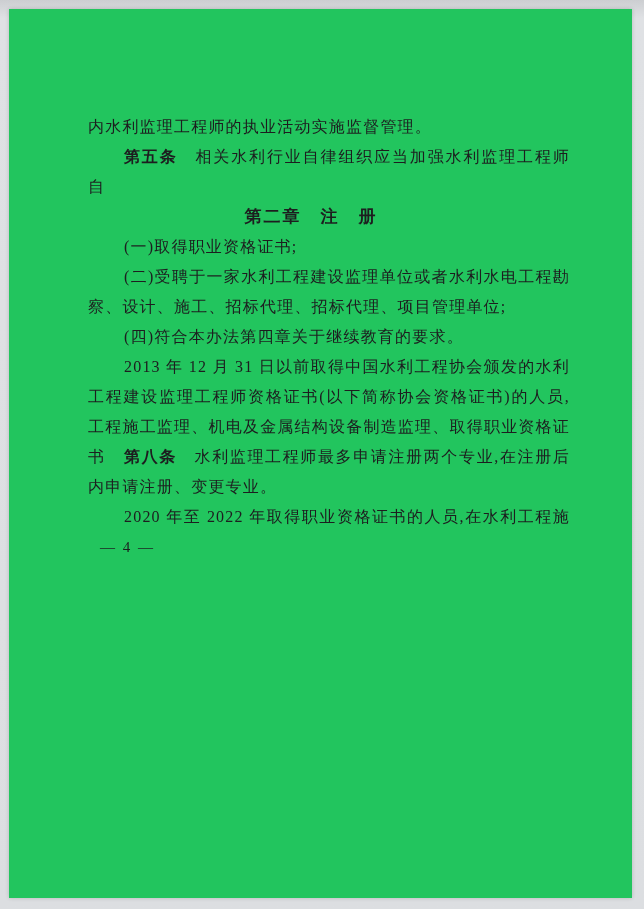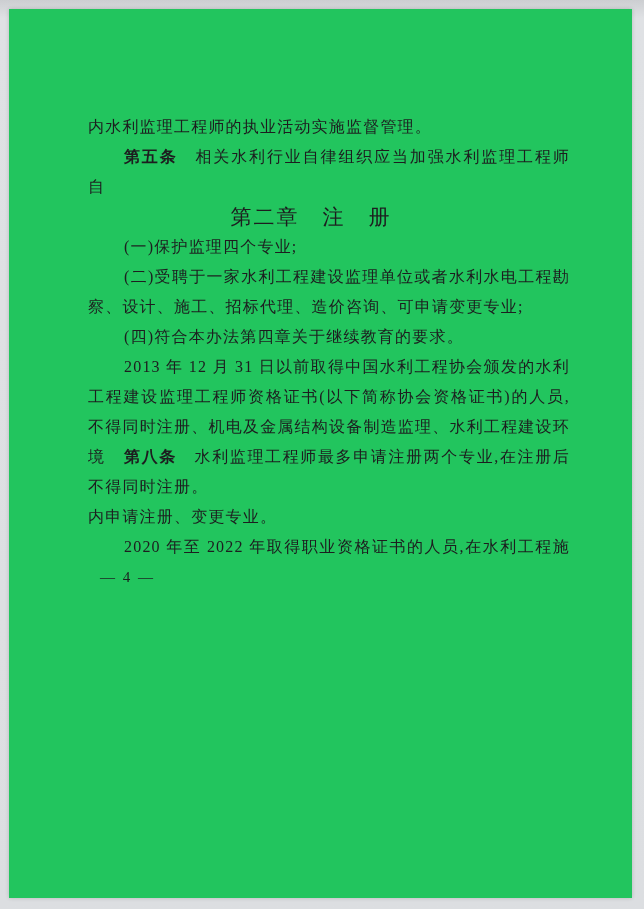--- a/index.html
+++ b/index.html
@@ -43,22 +43,22 @@
   .fill {
     text-align: justify;
     text-justify: inter-character;
     text-align-last: justify;
   }
   .term {
     font-weight: bold;
   }
   .heading {
     margin-top: 30px;
-    font-size: 21px;
-    font-weight: normal;
+    font-size: 17px;
+    font-weight: bold;
     text-align: center;
     text-align-last: center;
     letter-spacing: 2px;
     transform: translateX(-18px);
   }
   .pagenum {
     font-size: 15px;
     letter-spacing: 2px;
     padding-left: 12px;
     text-align: left;
@@ -72,42 +72,41 @@
   <div class="content">
 
     <div class="line">内水利监理工程师的执业活动实施监督管理。</div>
 
     <div class="line indent fill"><span class="term">第五条</span><span>　相关水利行业自律组织应当加强水利监理工程师自</span></div>
 
 
     <div class="line heading">第二章　注　册</div>
 
 
-    <div class="line indent">(一)保护监理四个专业;</div>
+    <div class="line indent">(一)取得职业资格证书;</div>
 
     <div class="line indent fill">(二)受聘于一家水利工程建设监理单位或者水利水电工程勘</div>
 
-    <div class="line">察、设计、施工、招标代理、造价咨询、可申请变更专业;</div>
+    <div class="line">察、设计、施工、招标代理、招标代理、项目管理单位;</div>
 
 
     <div class="line indent">(四)符合本办法第四章关于继续教育的要求。</div>
 
     <div class="line indent fill">2013 年 12 月 31 日以前取得中国水利工程协会颁发的水利</div>
 
     <div class="line fill">工程建设监理工程师资格证书(以下简称协会资格证书)的人员,</div>
 
 
 
-    <div class="line fill">不得同时注册、机电及金属结构设备制造监理、水利工程建设环境</div>
+    <div class="line fill">工程施工监理、机电及金属结构设备制造监理、取得职业资格证书</div>
 
 
     <div class="line indent fill"><span class="term">第八条</span><span>　水利监理工程师最多申请注册两个专业,在注册后</span></div>
 
 
-    <div class="line">不得同时注册。</div>
 
 
     <div class="line">内申请注册、变更专业。</div>
 
     <div class="line indent fill">2020 年至 2022 年取得职业资格证书的人员,在水利工程施</div>
 
     <div class="line pagenum">— 4 —</div>
 
   </div>
 </div>

